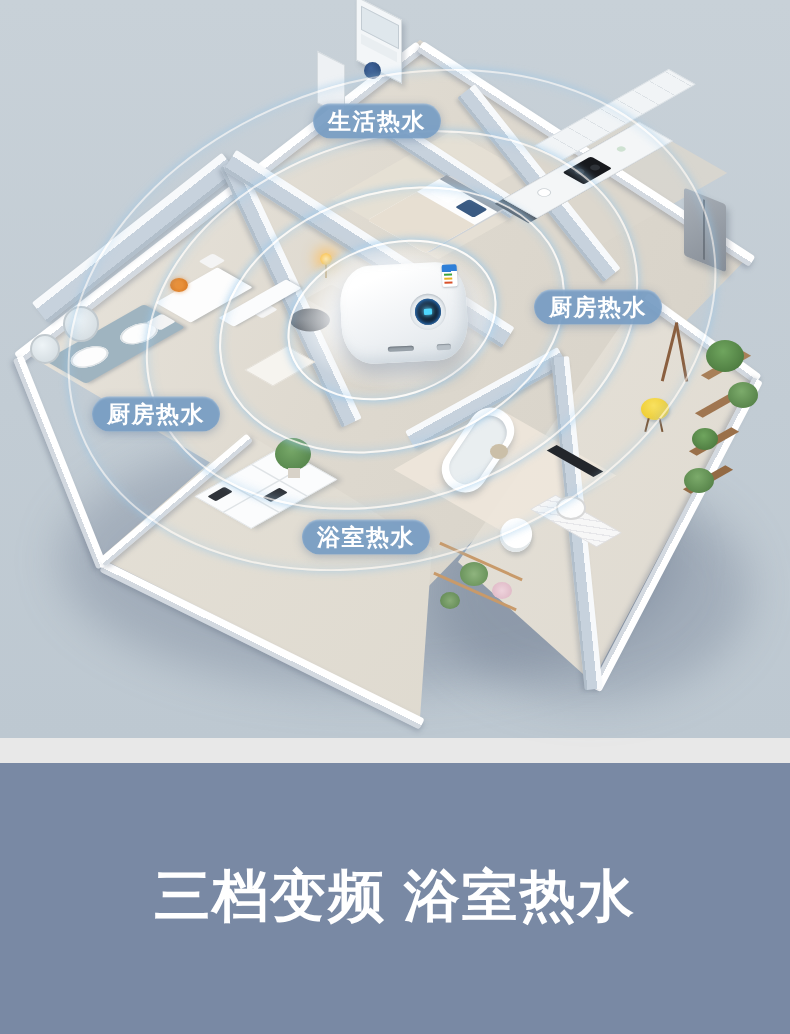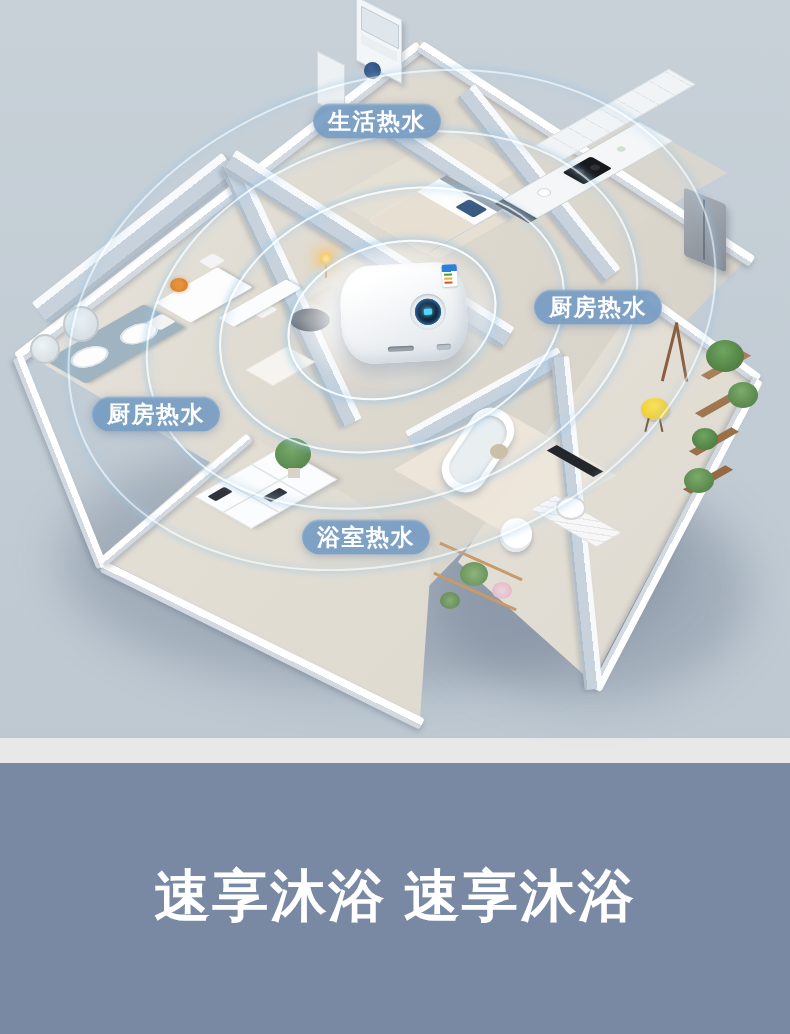--- a/index.html
+++ b/index.html
@@ -218,15 +218,15 @@
     </div>
     <div class="pill" style="left:156px;top:414px;">
       <span>厨房热水</span>
     </div>
     <div class="pill" style="left:366px;top:537px;justify-content:center;">
       <span>浴室热水</span>
     </div>
   </div>
 
   <div class="footer">
-    <div class="h2">速享沐浴 速享沐浴</div>
+    <div class="h2">三档变频 浴室热水</div>
   </div>
 </div>
 
 </body></html>

